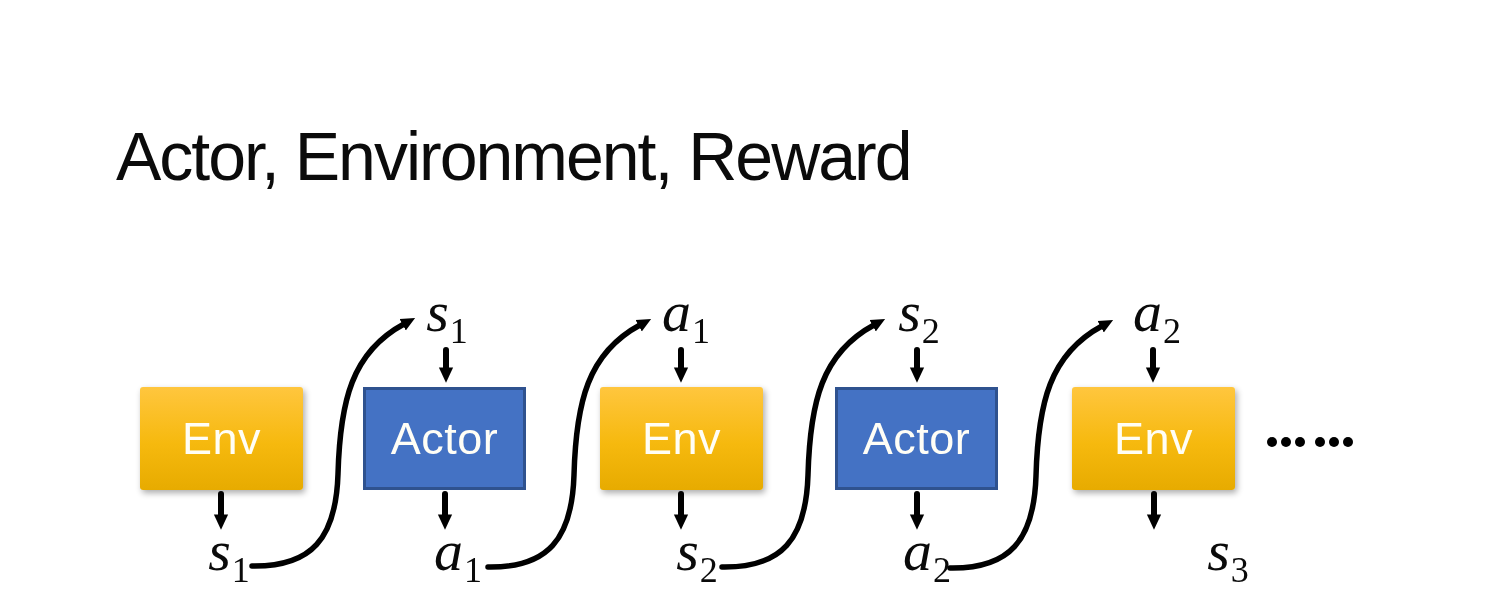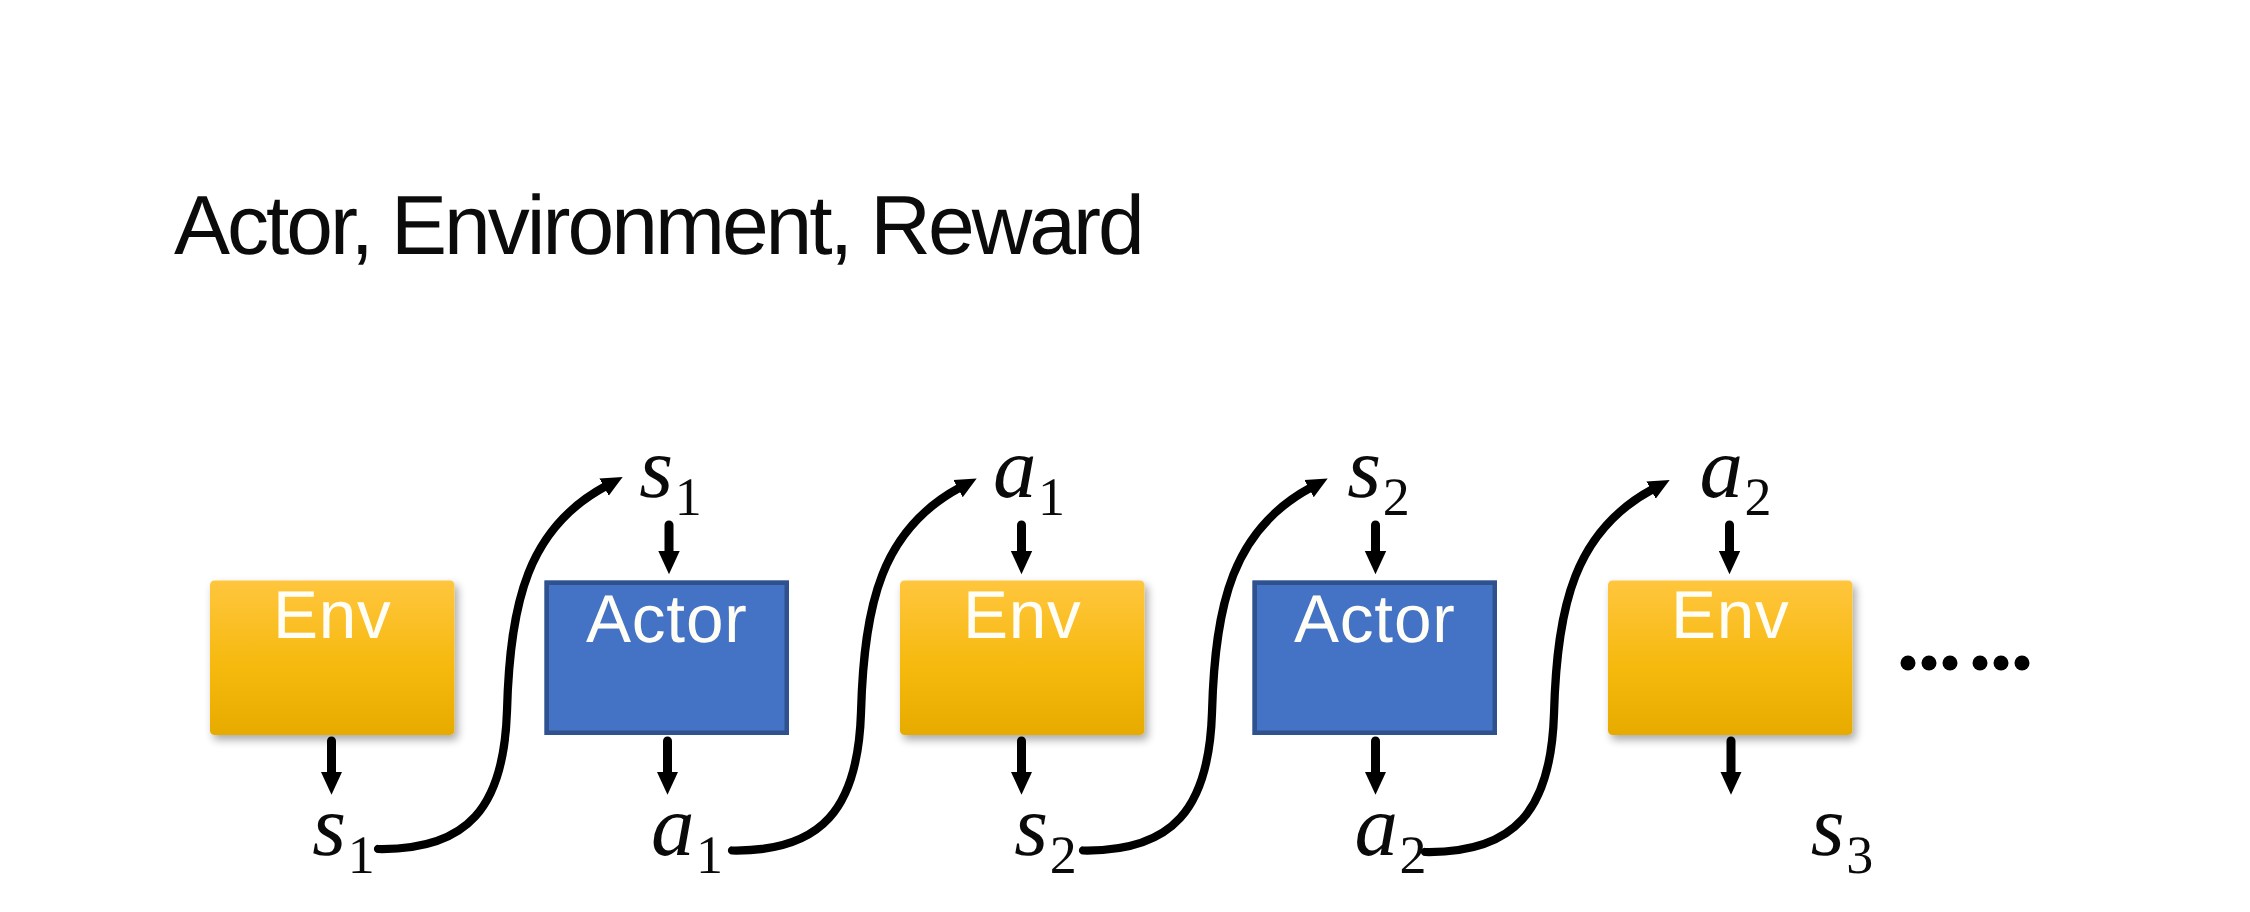--- a/index.html
+++ b/index.html
@@ -9,21 +9,21 @@
     background:#ffffff;
     overflow:hidden;
     font-family:"Liberation Sans",sans-serif;
   }
   .title{
     position:absolute;
     left:116px;top:122px;
     margin:0;
     font-family:"Liberation Sans",sans-serif;
     font-weight:300;
-    font-size:56px;
+    font-size:68px;
     line-height:1;
     letter-spacing:-2px;
     color:var(--title-text,#0b0b0b);
     white-space:nowrap;
   }
   .arrows{
     position:absolute;left:0;top:0;width:1500px;height:608px;
     pointer-events:none;
   }
   .arrow-line{
@@ -32,21 +32,21 @@
     stroke-width:6;
     stroke-linecap:round;
   }
   .curve{stroke-width:5.5;}
   #ah path{fill:var(--arrow,#000);}
   .box{
     position:absolute;
     top:387px;
     width:163px;height:103px;
     box-sizing:border-box;
-    display:flex;align-items:flex-start;justify-content:center;
+    display:flex;align-items:center;justify-content:center;
   }
   .env{
     background:linear-gradient(180deg,var(--env-top,#FFC63E) 0%,var(--env-mid,#F6B90E) 55%,var(--env-bottom,#E7AB00) 100%);
     border-radius:3px;
     box-shadow:2px 3px 6px rgba(0,0,0,0.33);
   }
   .actor{
     background:var(--actor-fill,#4472C4);
     border:3px solid var(--actor-border,#2F528F);
   }

